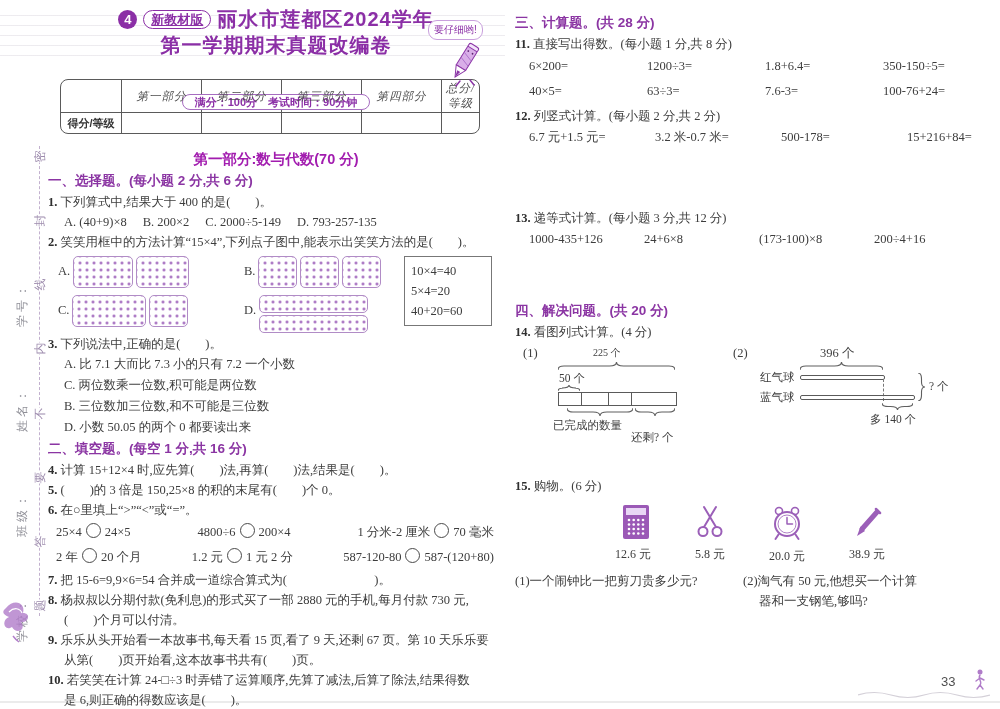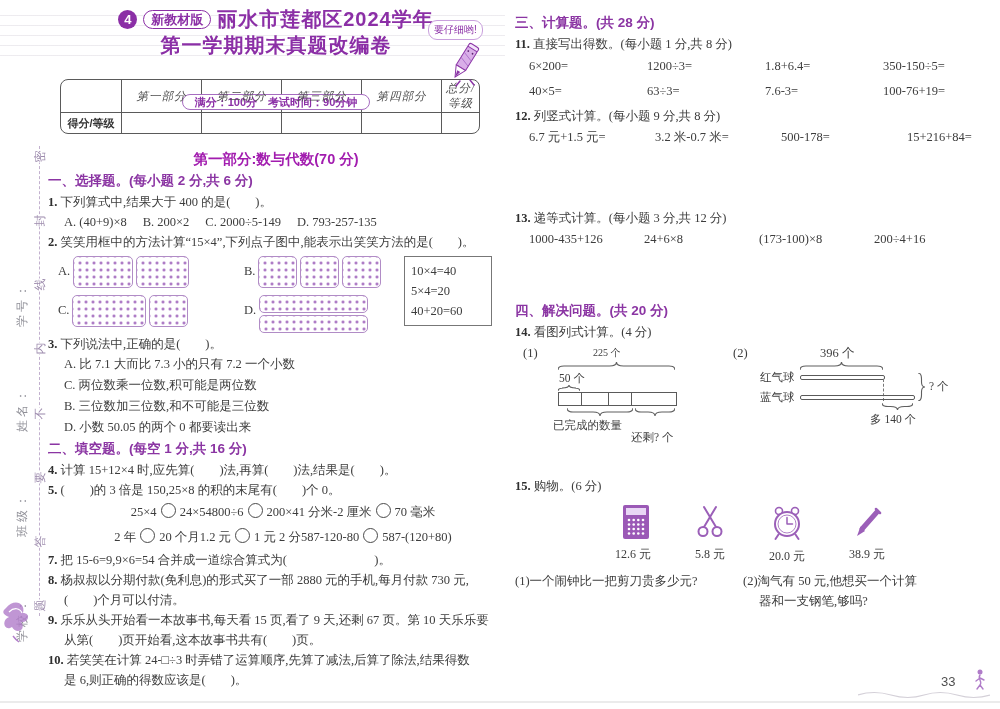--- a/index.html
+++ b/index.html
@@ -23,21 +23,21 @@
   .col-left{position:absolute;left:48px;top:6px;width:456px;z-index:1;}
   .col-right{position:absolute;left:515px;top:12px;width:478px;z-index:1;}
 
   
   .hdr1{display:flex;align-items:center;justify-content:center;gap:6px;height:26px;}
   .badge-circle{display:inline-flex;width:19px;height:19px;border-radius:50%;background:#8b2fa6;
         color:#fff;font-weight:bold;font-size:13px;align-items:center;justify-content:center;
         font-family:"Liberation Sans",sans-serif;}
   .edition-pill{border:1.5px solid #8b2fa6;border-radius:11px;color:#8b2fa6;font-weight:bold;
         font-size:13px;padding:0 7px;line-height:17px;background:#fff;
-        font-family:"Liberation Sans",sans-serif;}
+        font-family:"Liberation Sans",sans-serif;text-decoration:underline;}
   .title-txt{color:#8b2fa6;font-weight:800;font-size:20px;letter-spacing:1px;
         font-family:"Liberation Sans","DejaVu Sans",sans-serif;}
   .hdr2{text-align:center;height:26px;}
   .hdr3{text-align:center;height:16px;}
   .meta-pill{display:inline-block;border:1px solid #a66cc0;border-radius:10px;color:#8b2fa6;
         font-size:11px;font-weight:bold;padding:0 12px;line-height:14px;background:#fff;
         font-family:"Liberation Sans",sans-serif;margin-top:36px;}
   .bubble{position:absolute;left:428px;top:20px;z-index:2;border:1px solid #c9a0dd;color:#8b2fa6;
         border-radius:9px;font-size:10px;padding:2px 5px;background:#fff;
         font-family:"Liberation Sans",sans-serif;}
@@ -66,21 +66,21 @@
   .dgopt{position:absolute;display:flex;align-items:flex-start;gap:3px;}
   .dgopt .ol{line-height:30px;}
   .dotbox{border:1px solid #b18cc6;border-radius:5px;
         background-image:radial-gradient(circle,#9a5cb8 1.1px,rgba(0,0,0,0) 1.5px);
         background-size:7px 7px;background-position:2.5px 2.5px;}
   .dcol{display:flex;flex-direction:column;gap:2px;}
   .formula-box{position:absolute;left:356px;top:2px;width:74px;border:1px solid #777;
         padding:4px 6px;line-height:20px;font-size:12.5px;background:#fff;}
 
   
-  .cmp-row{display:flex;justify-content:center;width:438px;margin-left:16px;line-height:25px;}
+  .cmp-row{display:flex;justify-content:space-between;width:438px;margin-left:8px;line-height:25px;}
   .cmp-circle{display:inline-block;width:13px;height:13px;border:1.2px solid #4a4a4a;
         border-radius:50%;vertical-align:-2px;margin:0 4px;}
 
   
   .calc-row{display:flex;line-height:25px;padding-left:14px;}
   .calc-row span{width:118px;}
   .calc-row span:last-child{width:auto;}
   .expr-row{display:flex;line-height:22px;padding-left:14px;}
   .expr12 span{width:126px;} .expr12 span:last-child{width:auto;}
   .expr13 span{width:115px;} .expr13 span:last-child{width:auto;}
@@ -226,20 +226,21 @@
 
     <div class="stem"><b>3.</b> <span>下列说法中,正确的是(　　)。</span></div>
     <div class="opt-line">A. 比 7.1 大而比 7.3 小的只有 7.2 一个小数</div>
     <div class="opt-line">C. 两位数乘一位数,积可能是两位数</div>
     <div class="opt-line">B. 三位数加三位数,和不可能是三位数</div>
     <div class="opt-line">D. 小数 50.05 的两个 0 都要读出来</div>
 
     <div class="sec">二、填空题。(每空 1 分,共 16 分)</div>
     <div class="stem"><b>4.</b> <span>计算 15+12×4 时,应先算(　　)法,再算(　　)法,结果是(　　)。</span></div>
     <div class="stem"><b>5.</b> <span>(　　)的 3 倍是 150,25×8 的积的末尾有(　　)个 0。</span></div>
+    <div class="stem"><b>6.</b> <span>在○里填上“&gt;”“&lt;”或“=”。</span></div>
     <div class="cmp-row">
       <span><span>25×4</span><span class="cmp-circle"></span><span>24×5</span></span>
       <span><span>4800÷6</span><span class="cmp-circle"></span><span>200×4</span></span>
       <span><span>1 分米-2 厘米</span><span class="cmp-circle"></span><span>70 毫米</span></span>
     </div>
     <div class="cmp-row">
       <span><span>2 年</span><span class="cmp-circle"></span><span>20 个月</span></span>
       <span><span>1.2 元</span><span class="cmp-circle"></span><span>1 元 2 分</span></span>
       <span><span>587-120-80</span><span class="cmp-circle"></span><span>587-(120+80)</span></span>
     </div>
@@ -258,24 +259,24 @@
     <div class="calc-row">
       <span>6×200=</span>
       <span>1200÷3=</span>
       <span>1.8+6.4=</span>
       <span>350-150÷5=</span>
     </div>
     <div class="calc-row">
       <span>40×5=</span>
       <span>63÷3=</span>
       <span>7.6-3=</span>
-      <span>100-76+19=</span>
-    </div>
-
-    <div class="stem" style="margin-top:2px"><b>12.</b> <span>列竖式计算。(每小题 9 分,共 8 分)</span></div>
+      <span>100-76+24=</span>
+    </div>
+
+    <div class="stem" style="margin-top:2px"><b>12.</b> <span>列竖式计算。(每小题 2 分,共 2 分)</span></div>
     <div class="expr-row expr12">
       <span>6.7 元+1.5 元=</span>
       <span>3.2 米-0.7 米=</span>
       <span>500-178=</span>
       <span>15+216+84=</span>
     </div>
     <div class="work12"></div>
 
     <div class="stem"><b>13.</b> <span>递等式计算。(每小题 3 分,共 12 分)</span></div>
     <div class="expr-row expr13">

